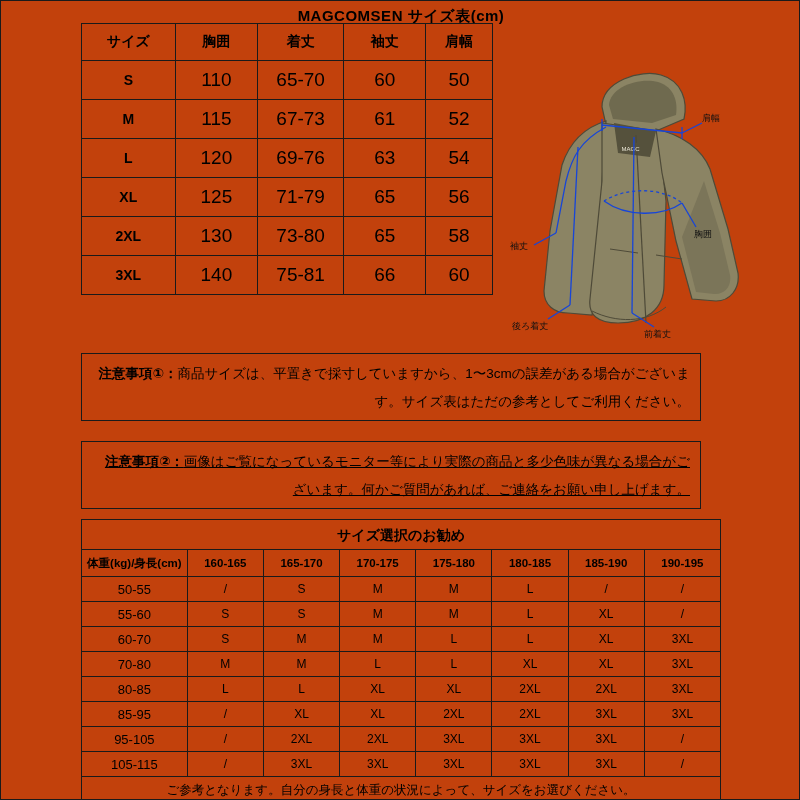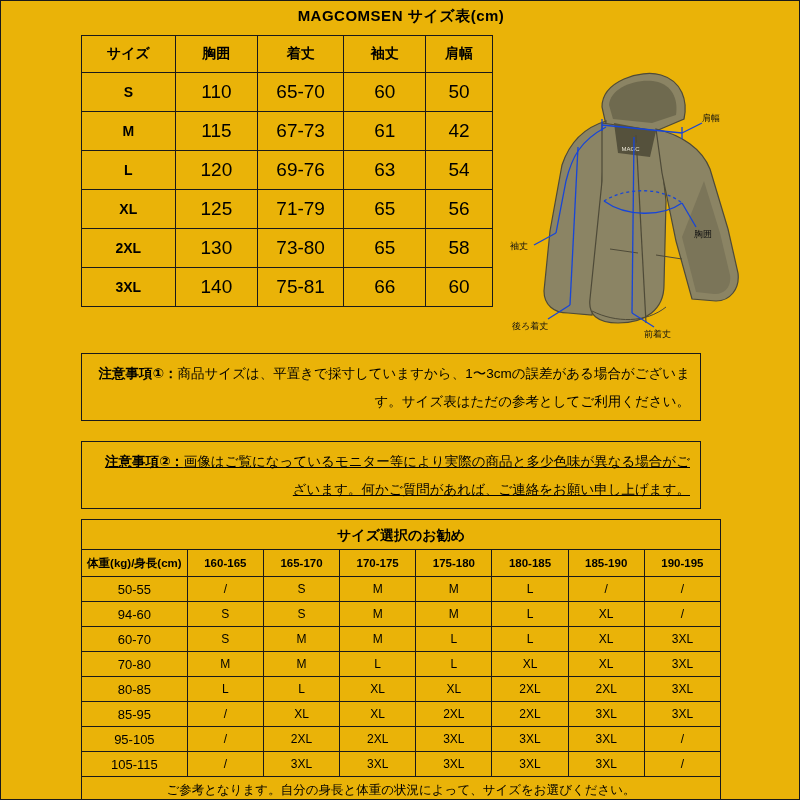--- a/index.html
+++ b/index.html
@@ -8,32 +8,32 @@
     background:#ffffff;
     font-family:"Liberation Sans","DejaVu Sans",sans-serif;
     color:#000;
     overflow:hidden;
   }
   .page{
     position:relative;
     width:800px;height:800px;
     box-sizing:border-box;
     border:1px solid #1a1a1a;
-    background:#eab308;
+    background:#c2410c;
   }
   
   .top-title{
     position:absolute;left:0;top:6px;width:800px;
     text-align:center;
     font-size:15px;font-weight:bold;
     letter-spacing:0.5px;
   }
   
   .size-table{
-    position:absolute;left:80px;top:34px;
+    position:absolute;left:80px;top:22px;
     border-collapse:collapse;
     width:412px;
     padding-left:8px;
   }
   .size-table td,.size-table th{
     border:1px solid #1a1a1a;
     text-align:center;
     font-size:19px;
     height:38px;
     font-weight:normal;
@@ -138,21 +138,21 @@
         <td>110</td>
         <td>65-70</td>
         <td>60</td>
         <td>50</td>
       </tr>
       <tr>
         <td class="sz">M</td>
         <td>115</td>
         <td>67-73</td>
         <td>61</td>
-        <td>42</td>
+        <td>52</td>
       </tr>
       <tr>
         <td class="sz">L</td>
         <td>120</td>
         <td>69-76</td>
         <td>63</td>
         <td>54</td>
       </tr>
       <tr>
         <td class="sz">XL</td>
@@ -260,21 +260,21 @@
           <td>50-55</td>
           <td>/</td>
           <td>S</td>
           <td>M</td>
           <td>M</td>
           <td>L</td>
           <td>/</td>
           <td>/</td>
         </tr>
         <tr>
-          <td>94-60</td>
+          <td>55-60</td>
           <td>S</td>
           <td>S</td>
           <td>M</td>
           <td>M</td>
           <td>L</td>
           <td>XL</td>
           <td>/</td>
         </tr>
         <tr>
           <td>60-70</td>

